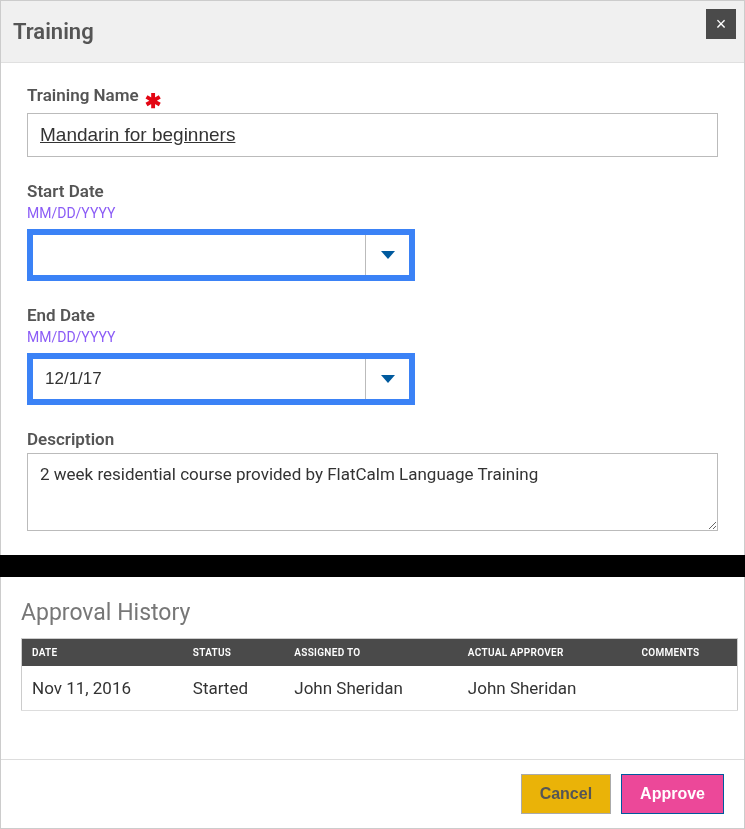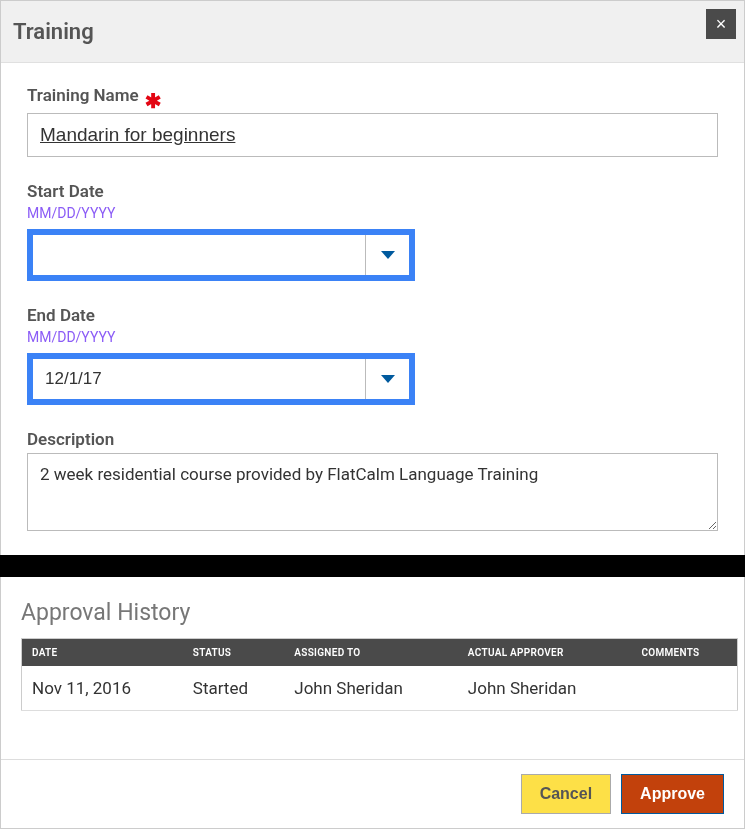--- a/index.html
+++ b/index.html
@@ -171,25 +171,25 @@
       background: #fff;
     }
     .btn {
       padding: 10px 18px;
       font-size: 16px;
       font-weight: 600;
       border: 1px solid #aaa;
       cursor: pointer;
     }
     .btn-cancel {
-      background: #fde047;
+      background: #eab308;
       color: #555;
     }
     .btn-primary {
-      background: #c2410c;
+      background: #ec4899;
       color: #fff;
       border-color: #005a9e;
     }
   </style>
 </head>
 <body>
 
 <div class="modal">
 
   <div class="modal-header">

